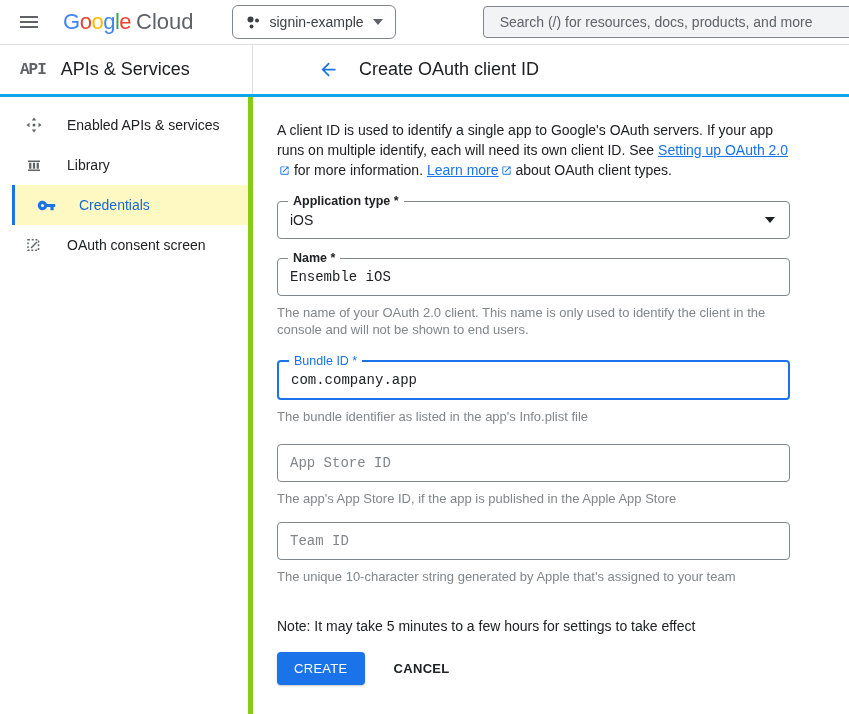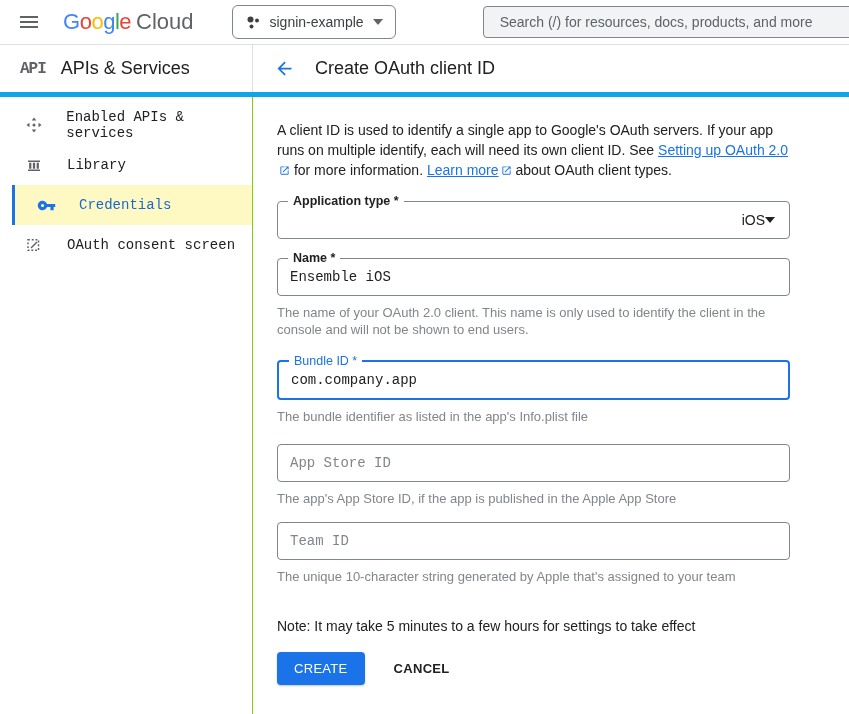--- a/index.html
+++ b/index.html
@@ -24,32 +24,32 @@
   .caret-down { width:0; height:0; border-left:5px solid transparent; border-right:5px solid transparent;
                 border-top:6px solid #5f6368; }
   .search-box { flex:1 1 auto; margin-left:87px; margin-right:-6px; height:32px; background:#f1f3f4;
                 border:1px solid #80868b; border-radius:4px; display:flex; align-items:center; }
   .search-box input { width:100%; height:100%; border:none; outline:none; background:transparent;
                       padding:0 16px; font-size:14px; color:#5f6368;
                       font-family:"Liberation Sans", sans-serif; }
   .search-box input::placeholder { color:#5f6368; opacity:1; }
 
   
-  .second-row { display:flex; height:52px; border-bottom:5px solid #0ea5e9; }
+  .second-row { display:flex; height:52px; border-bottom:3px solid #0ea5e9;gap:44px; }
   .side-head { width:253px; flex:0 0 253px; border-right:1px solid #e0e0e0; display:flex;
                align-items:center; padding-left:20px; gap:15px; }
   .api-glyph { font-family:"Liberation Mono", monospace; font-weight:700; font-size:16px;
                color:#5f6368; letter-spacing:-1px; }
   .side-head h1, .page-head h2 { font-size:18px; font-weight:400; color:#202124; }
   .page-head { flex:1; display:flex; align-items:center; padding-left:19px; gap:19px; }
   .back-btn { width:24px; height:24px; display:flex; align-items:center; justify-content:center; cursor:pointer; }
 
   
   .body-row { display:flex; height:617px; }
-  .sidebar { width:253px; flex:0 0 253px; border-right:1px solid #84cc16; padding-top:8px;font-family:Liberation Mono, monospace; }
+  .sidebar { width:253px; flex:0 0 253px; border-right:5px solid #84cc16; padding-top:8px; }
   .nav-item { height:40px; display:flex; align-items:center; padding-left:21px; gap:23px;
               cursor:pointer; border-left:3px solid transparent; }
   .nav-item .nav-icon { width:20px; height:20px; color:#5f6368; display:flex; align-items:center; justify-content:center; }
   .nav-item .nav-label { font-size:14px; color:#202124; }
   .nav-item.selected { background:#fef9c3; border-left:3px solid #1a73e8;margin-left:12px; }
   .nav-item.selected .nav-icon { color:#1a73e8; }
   .nav-item.selected .nav-label { color:#1967d2; }
 
   
   .main { flex:1; padding:23px 24px 0 24px; overflow:hidden; }
@@ -60,21 +60,21 @@
   .form { max-width:513px; }
   .field { position:relative; border:1px solid #80868b; border-radius:4px; height:38px; background:#fff; }
   .field .flabel { position:absolute; top:-8px; left:10px; background:#fff; padding:0 5px;
                    font-size:12.5px; font-weight:700; color:#202124; line-height:14px; white-space:nowrap; }
   .field input { width:100%; height:100%; border:none; outline:none; background:transparent;
                  padding:0 12px; font-size:14px; color:#202124;
                  font-family:Liberation Mono, monospace; }
   .field input::placeholder { color:#80868b; opacity:1; }
   .field.focused { border:2px solid #1a73e8; height:40px; }
   .field.focused .flabel { color:#1a73e8; font-weight:500; }
-  .selectlike { display:flex; align-items:center; justify-content:flex-end; padding:0 14px 0 12px;
+  .selectlike { display:flex; align-items:center; justify-content:space-between; padding:0 14px 0 12px;
                 font-size:14px; color:#202124; cursor:pointer; }
   .sel-caret { width:0; height:0; border-left:5px solid transparent; border-right:5px solid transparent;
                border-top:6px solid #202124; }
   .helper { font-size:13px; line-height:17px; color:#80868b; margin-top:8px; max-width:500px; }
 
   .grp-apptype { margin-top:20px; }
   .grp-name    { margin-top:19px; }
   .grp-bundle  { margin-top:22px; }
   .grp-appstore{ margin-top:19px; }
   .grp-team    { margin-top:15px; }

